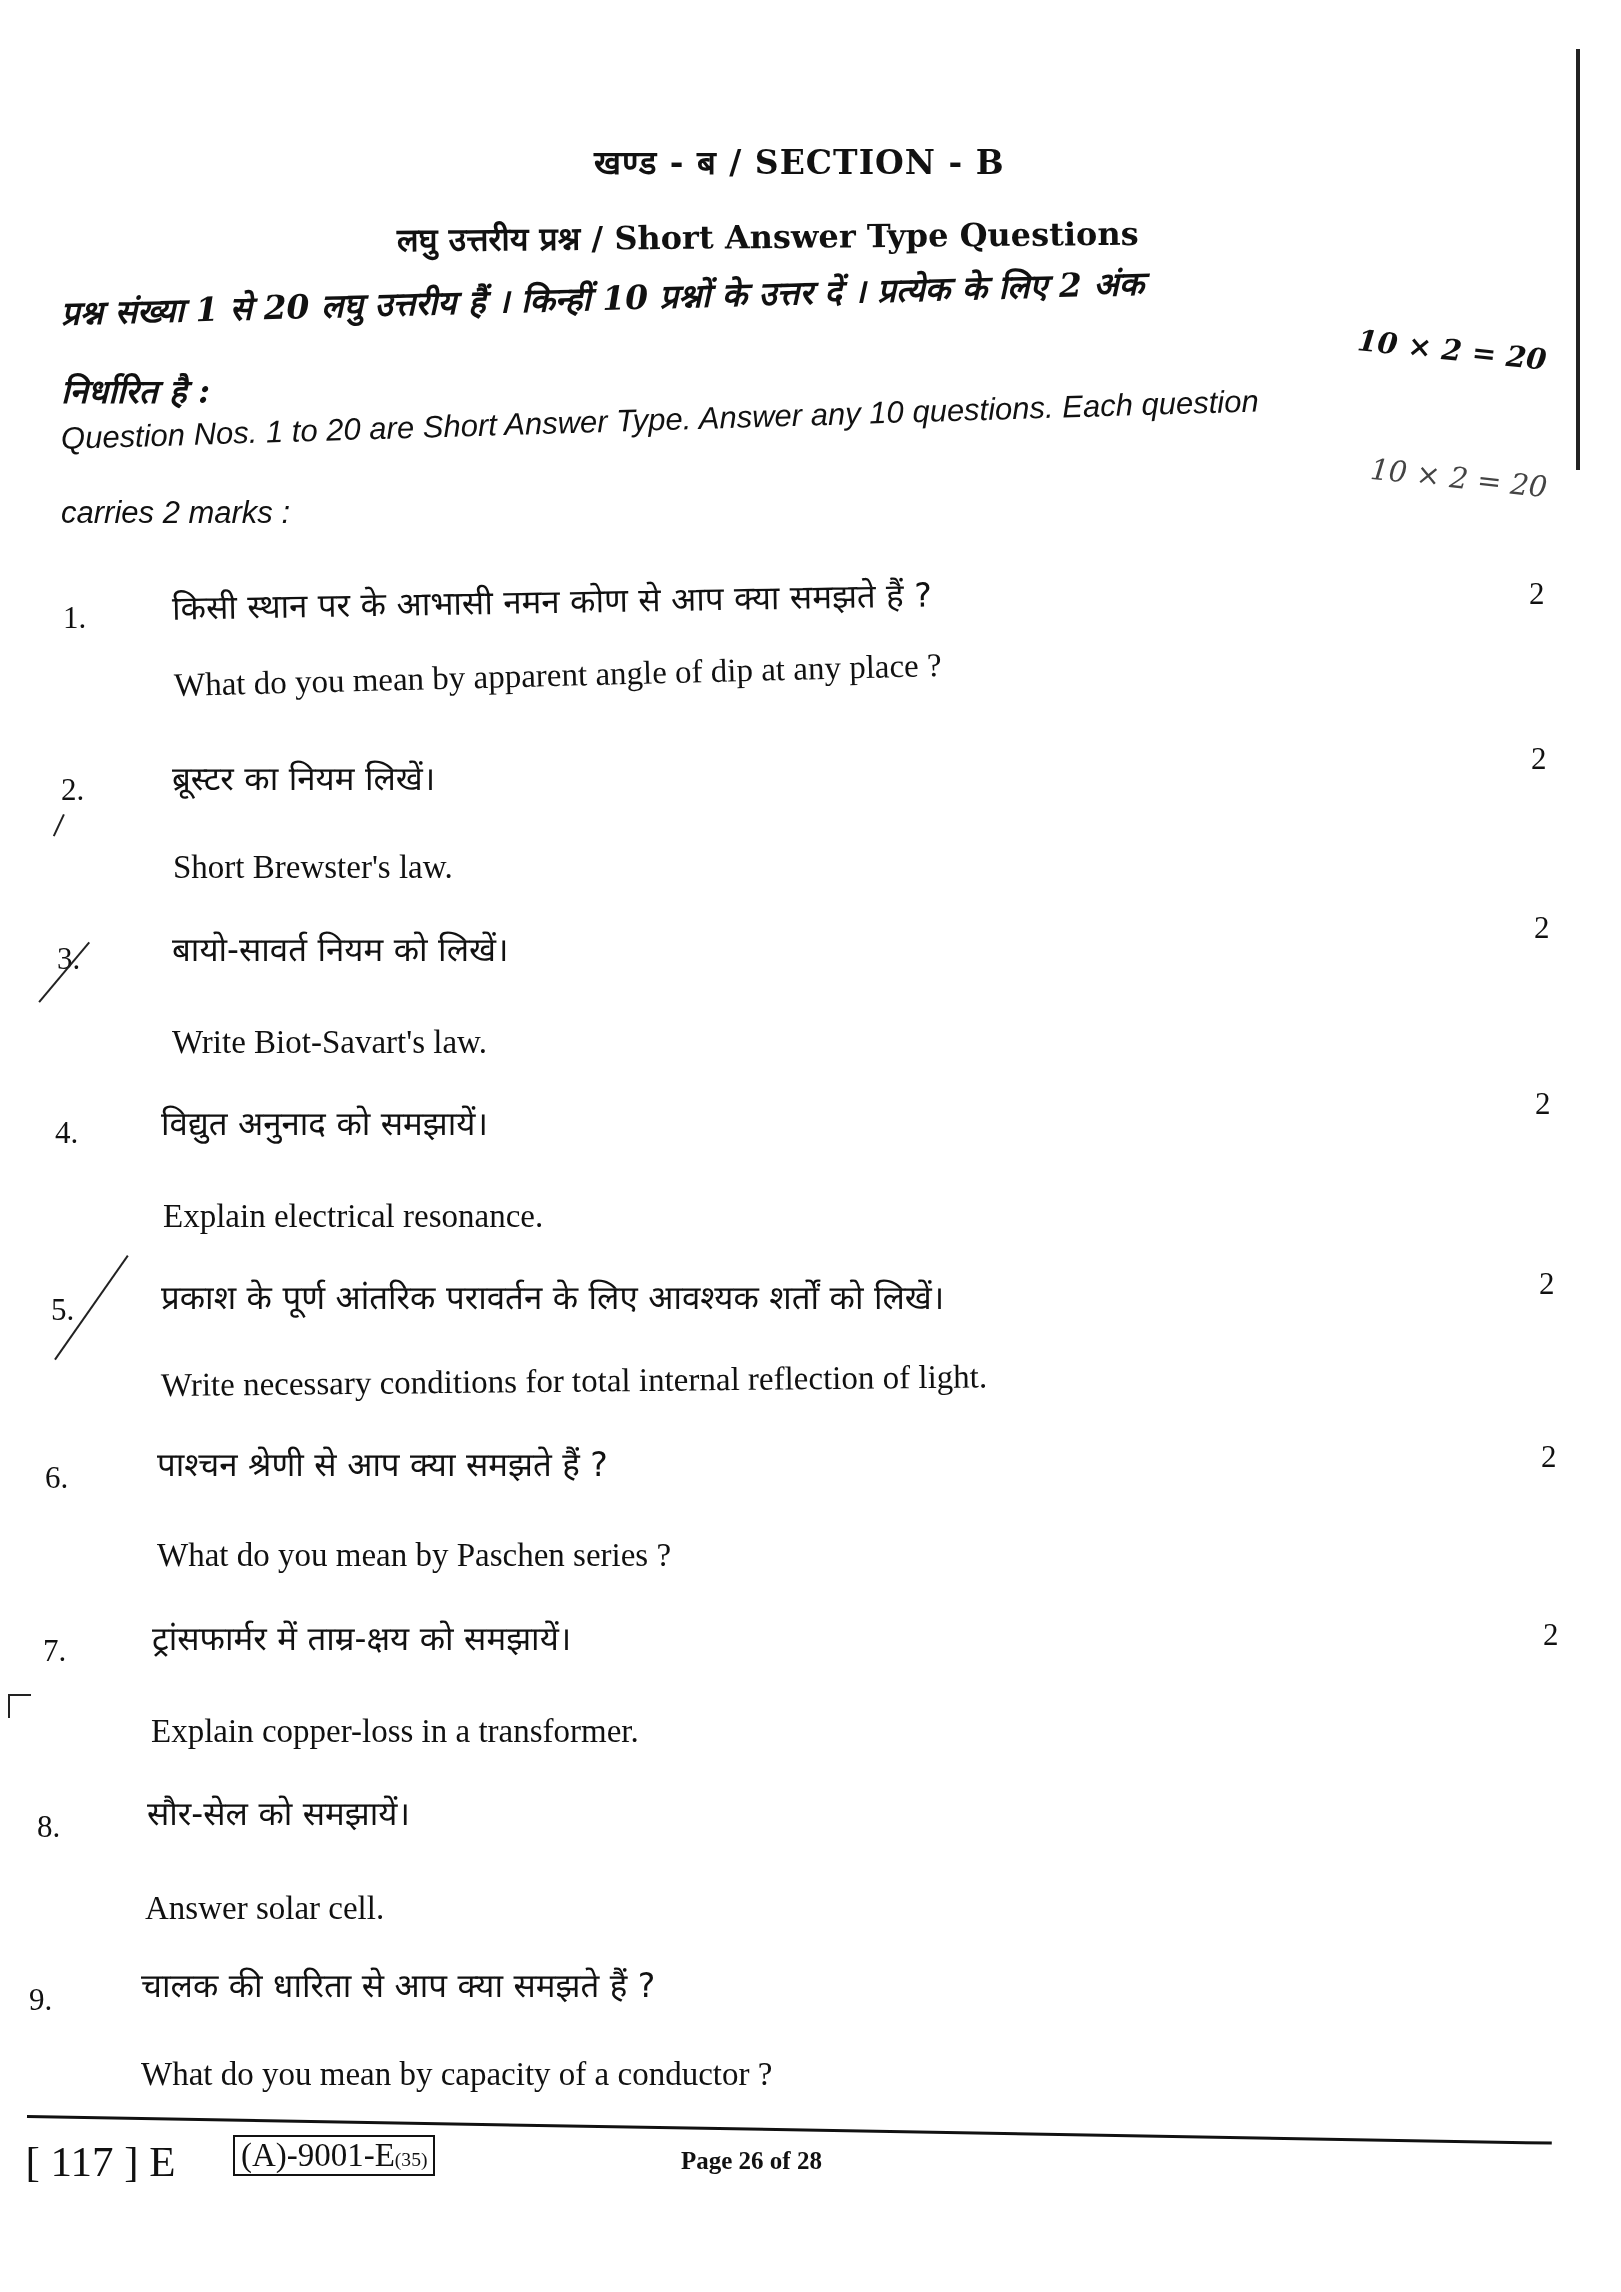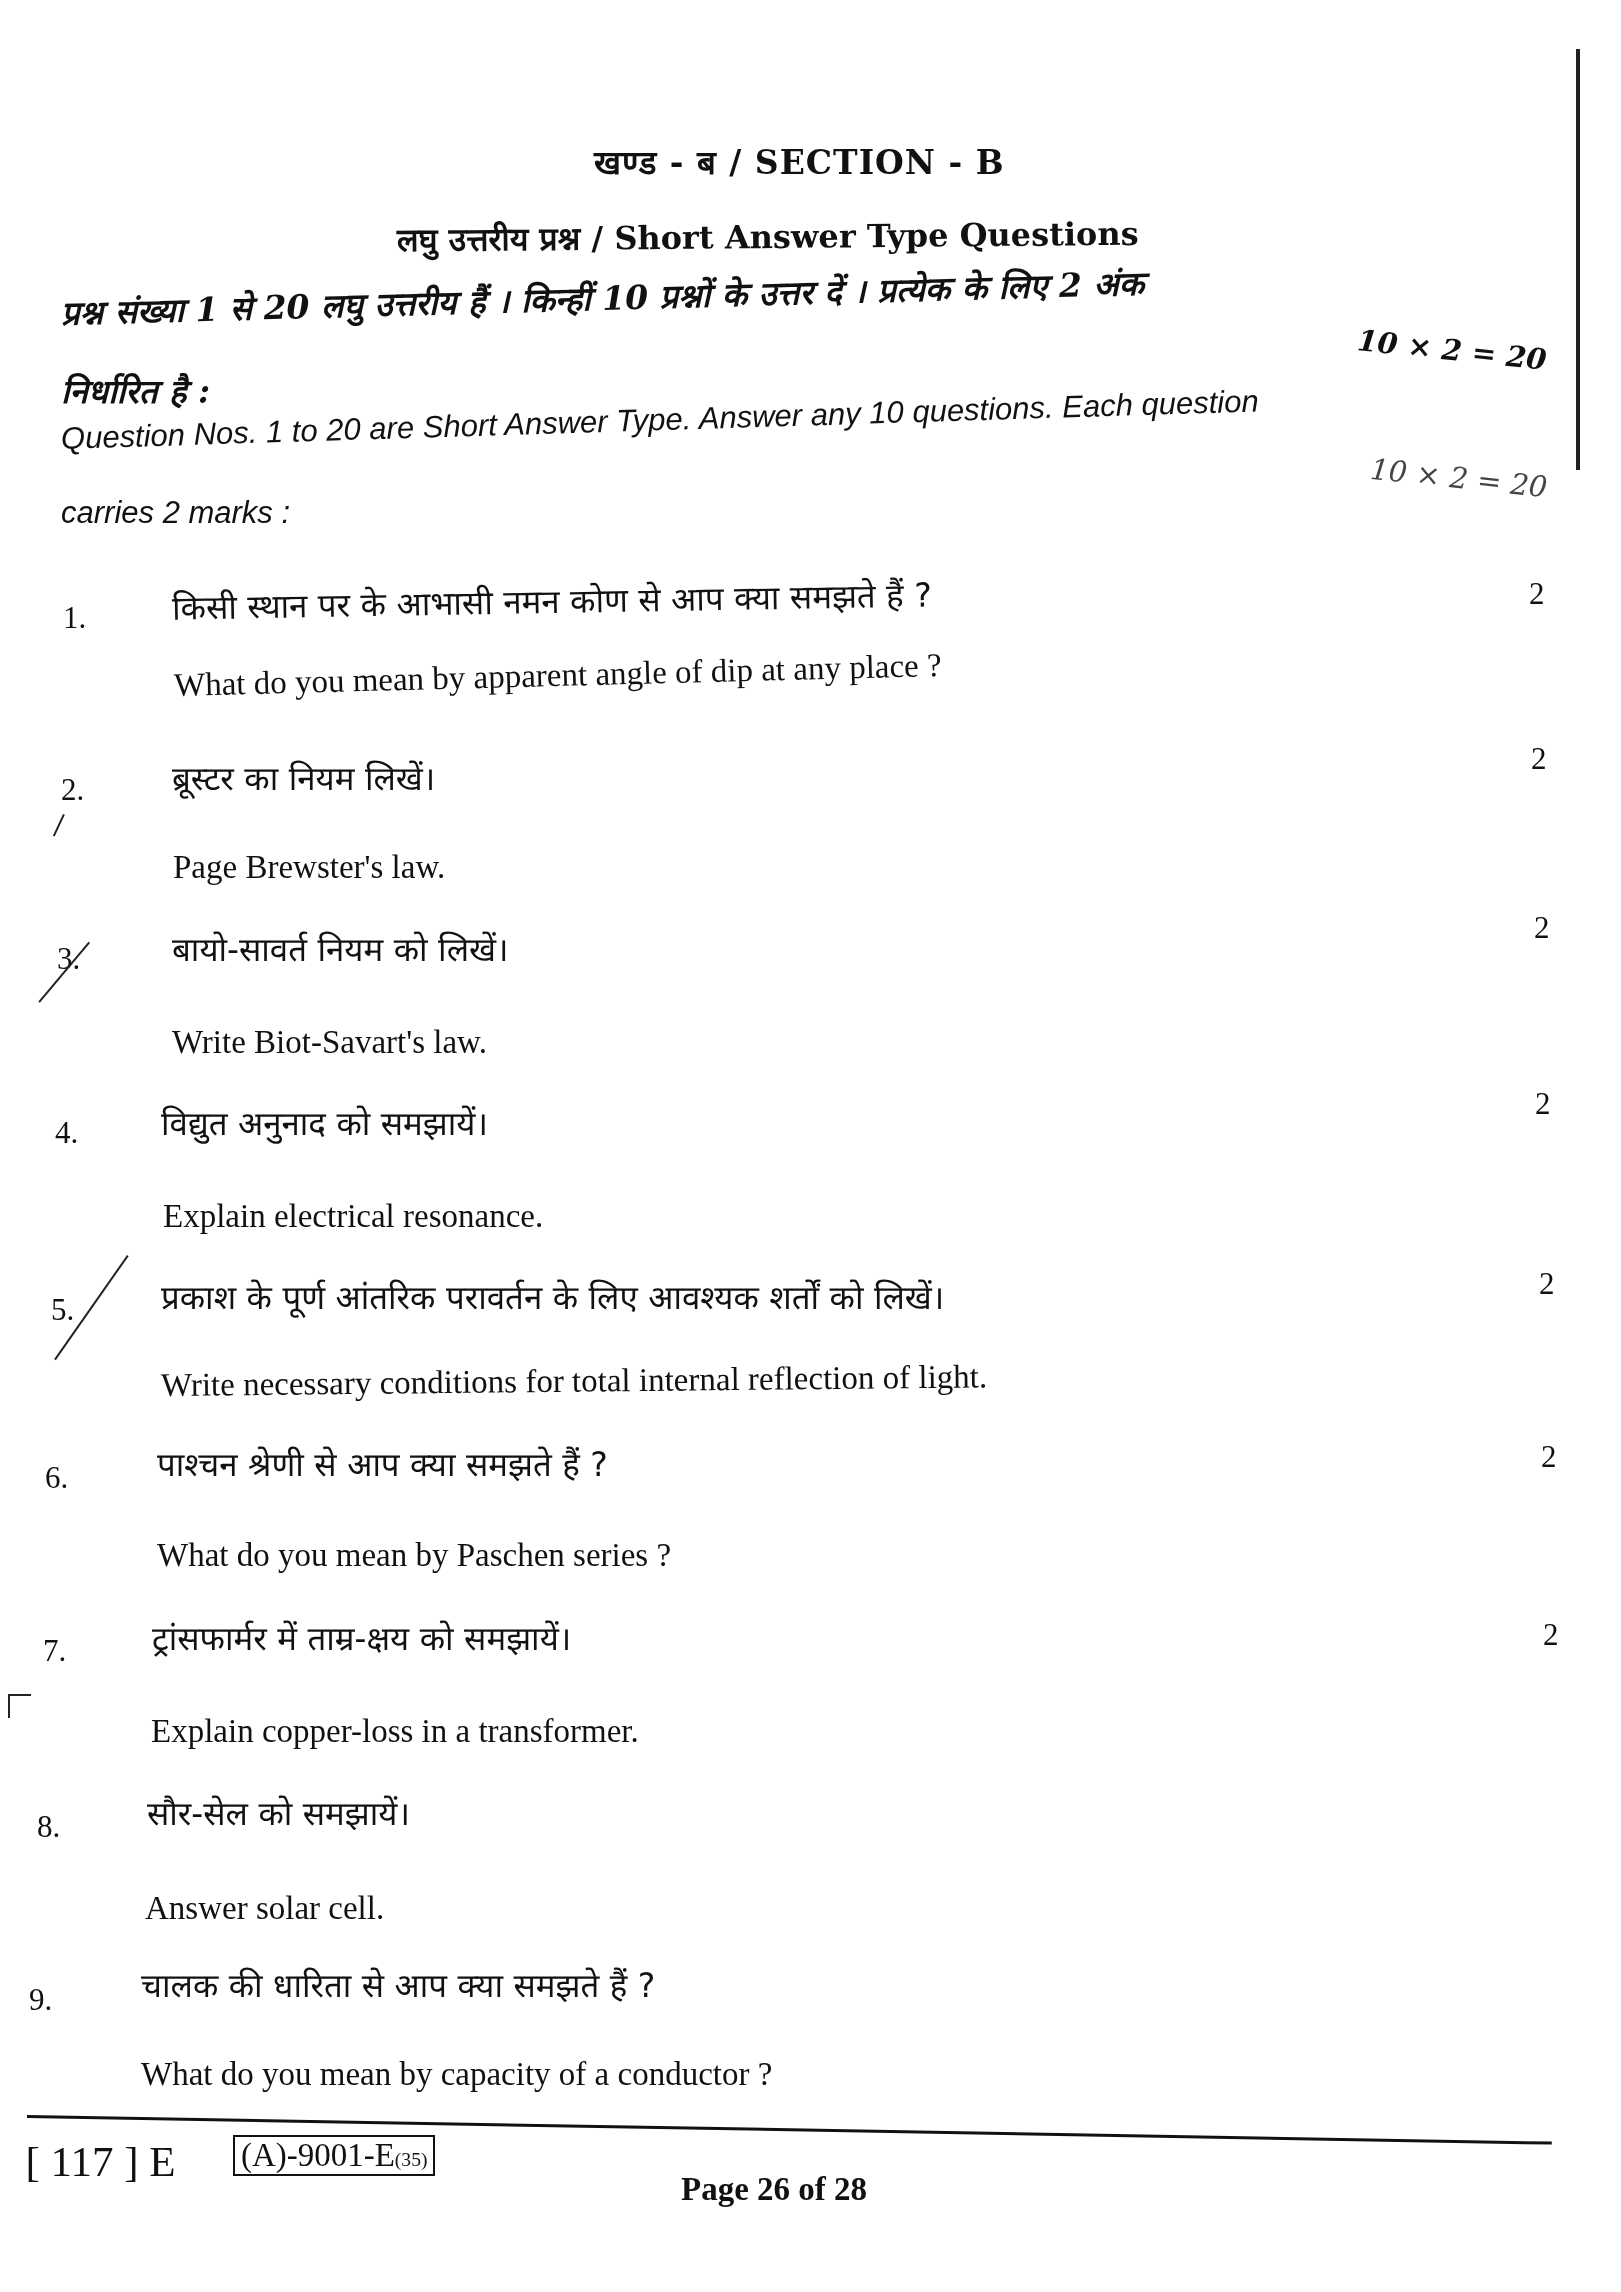--- a/index.html
+++ b/index.html
@@ -21,21 +21,21 @@
   .qhi { font-size: 33px; font-family: "DejaVu Sans", sans-serif; }
   .qen { font-size: 33px; font-family: "Liberation Serif", serif; }
   .mark { font-size: 31px; font-family: "Liberation Serif", serif; }
 
   .tick { position: absolute; border-left: 2px solid #222; transform-origin: top left; }
 
   .rule { position: absolute; left: 27.4px; top: 2115px; width: 1525px; height: 0; border-top: 3.9px solid #111; transform: rotate(1deg); transform-origin: left center; }
   .footer-code { left: 25.5px; top: 2137px; font-size: 43px; font-family: "Liberation Serif", serif; }
   .footer-box { left: 233px; top: 2135px; font-size: 33px; font-family: "Liberation Serif", serif; border: 2.9px solid #111; padding: 0 5.9px; }
   .footer-box sub { font-size: 19.6px; vertical-align: baseline; text-align: right; }
-  .footer-page { left: 681px; top: 2147px; font-size: 33px; font-weight: bold; font-family: "Liberation Serif", serif; margin-top: 24px; }
+  .footer-page { left: 681px; top: 2147px; font-size: 25px; font-weight: bold; font-family: "Liberation Serif", serif; }
   .edge { position: absolute; left: 1576px; top: 49px; width: 3.9px; height: 421px; background: #222; }
 </style>
 </head>
 <body>
 
 <div class="edge"></div>
 
 <div class="abs sec-title">खण्ड - ब / SECTION - B</div>
 <div class="abs sub-title">लघु उत्तरीय प्रश्न / Short Answer Type Questions</div>
 
@@ -48,21 +48,21 @@
 
 <div class="abs qnum" style="left:63px;top:600px">1.</div>
 <div class="abs qhi" style="left:172px;top:578px;transform:rotate(-1deg)">किसी स्थान पर के आभासी नमन कोण से आप क्या समझते हैं ?</div>
 <div class="abs mark" style="left:1529px;top:576px">2</div>
 <div class="abs qen" style="left:174px;top:667px;transform:rotate(-1.5deg);transform-origin:left center">What do you mean by apparent angle of dip at any place ?</div>
 
 <div class="abs qnum" style="left:61px;top:772px">2.</div>
 <div class="tick" style="left:63px;top:814px;height:23.5px;transform:rotate(25deg)"></div>
 <div class="abs qhi" style="left:172px;top:755px">ब्रूस्टर का नियम लिखें।</div>
 <div class="abs mark" style="left:1531px;top:741px">2</div>
-<div class="abs qen" style="left:173px;top:849px">Page Brewster's law.</div>
+<div class="abs qen" style="left:173px;top:849px">Short Brewster's law.</div>
 
 <div class="abs qnum" style="left:57px;top:941px">3.</div>
 <div class="tick" style="left:88px;top:943px;height:78px;transform:rotate(40deg);transform-origin:top right"></div>
 <div class="abs qhi" style="left:172px;top:926px">बायो-सावर्त नियम को लिखें।</div>
 <div class="abs mark" style="left:1534px;top:910px">2</div>
 <div class="abs qen" style="left:172px;top:1024px">Write Biot-Savart's law.</div>
 
 <div class="abs qnum" style="left:55px;top:1115px">4.</div>
 <div class="abs qhi" style="left:161px;top:1100px">विद्युत अनुनाद को समझायें।</div>
 <div class="abs mark" style="left:1535px;top:1086px">2</div>

